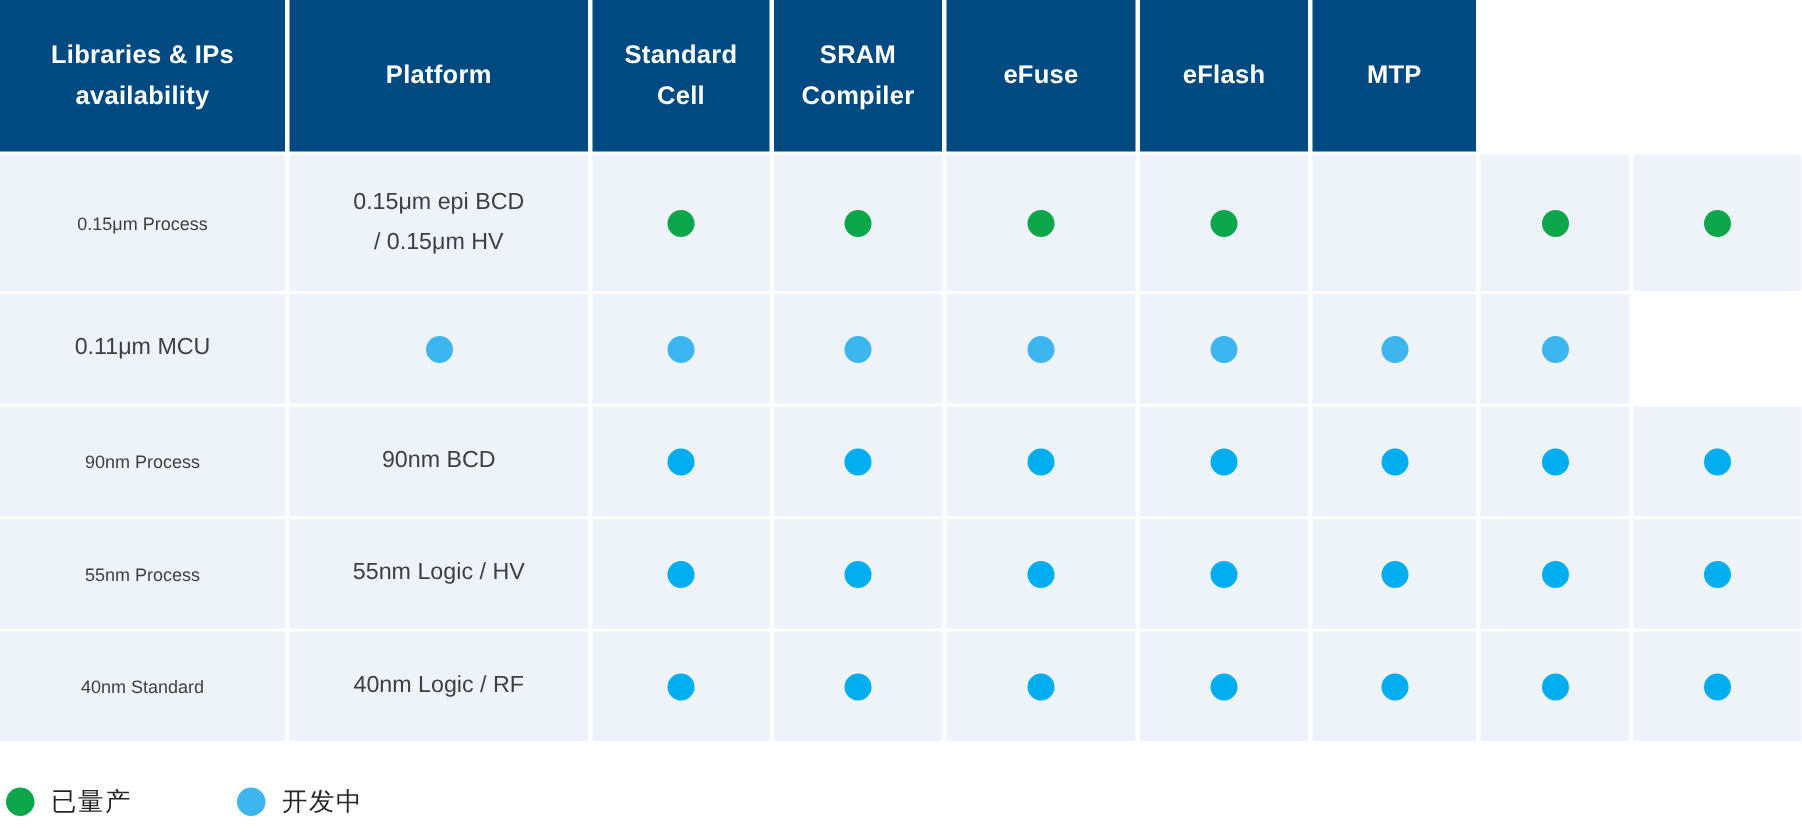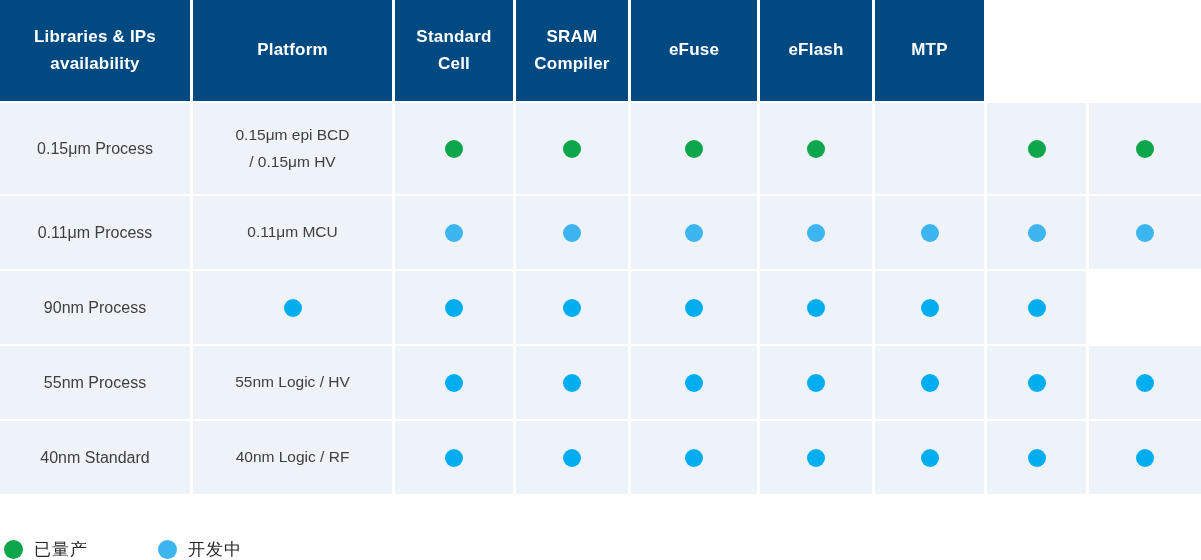--- a/index.html
+++ b/index.html
@@ -29,32 +29,32 @@
     font-size:17px;
     font-weight:700;
     line-height:1.55;
     white-space:pre-line;
     letter-spacing:.2px;
   }
   .bcell{
     background:var(--row-bg);
     height:73px;
     color:var(--body-text);
-    font-size:16px;
+    font-size:12px;
   }
   .brow.first .bcell{height:91px;}
   .process{padding:0 6px;}
   .platform{white-space:pre-line;line-height:1.7;font-size:15.5px;}
   .dot{
     width:18px;height:18px;border-radius:50%;
     display:inline-block;flex:0 0 auto;
   }
   .legend{
     display:flex;align-items:center;
-    margin-top:44px;
+    margin-top:29px;
     padding-left:4px;
   }
   .legend-item{display:flex;align-items:center;margin-right:70px;}
   .legend-dot{width:19px;height:19px;margin-right:11px;}
   .legend-label{font-size:17px;color:var(--legend-text);letter-spacing:1px;}
 </style>
 </head>
 <body>
 
 <div class="table">
@@ -89,21 +89,20 @@
         </div>
         <div class="cell bcell dotcell"></div>
         <div class="cell bcell dotcell">
           <span class="dot" style="background: rgb(14, 166, 75);"></span>
         </div>
         <div class="cell bcell dotcell">
           <span class="dot" style="background: rgb(14, 166, 75);"></span>
         </div>
       </div>
       <div class="grid brow">
-        <div class="cell bcell process">0.11μm Process</div>
         <div class="cell bcell platform">0.11μm MCU</div>
         <div class="cell bcell dotcell">
           <span class="dot" style="background: rgb(61, 181, 239);"></span>
         </div>
         <div class="cell bcell dotcell">
           <span class="dot" style="background: rgb(61, 181, 239);"></span>
         </div>
         <div class="cell bcell dotcell">
           <span class="dot" style="background: rgb(61, 181, 239);"></span>
         </div>
@@ -115,20 +114,21 @@
         </div>
         <div class="cell bcell dotcell">
           <span class="dot" style="background: rgb(61, 181, 239);"></span>
         </div>
         <div class="cell bcell dotcell">
           <span class="dot" style="background: rgb(61, 181, 239);"></span>
         </div>
       </div>
       <div class="grid brow">
         <div class="cell bcell process">90nm Process</div>
+        <div class="cell bcell platform">90nm BCD</div>
         <div class="cell bcell dotcell">
           <span class="dot" style="background: rgb(0, 174, 239);"></span>
         </div>
         <div class="cell bcell dotcell">
           <span class="dot" style="background: rgb(0, 174, 239);"></span>
         </div>
         <div class="cell bcell dotcell">
           <span class="dot" style="background: rgb(0, 174, 239);"></span>
         </div>
         <div class="cell bcell dotcell">

